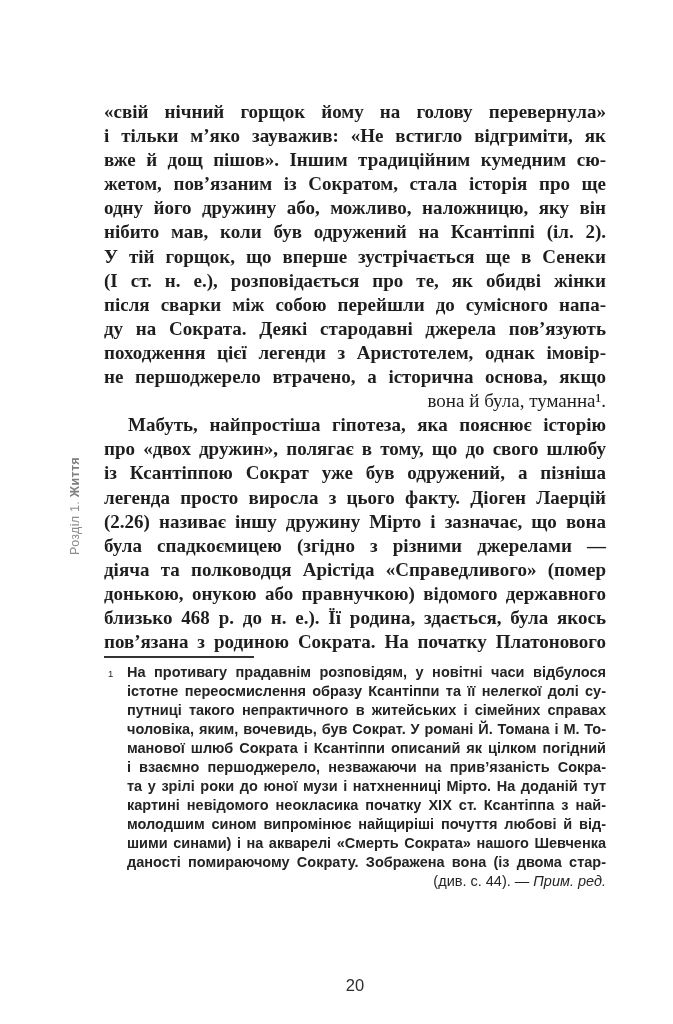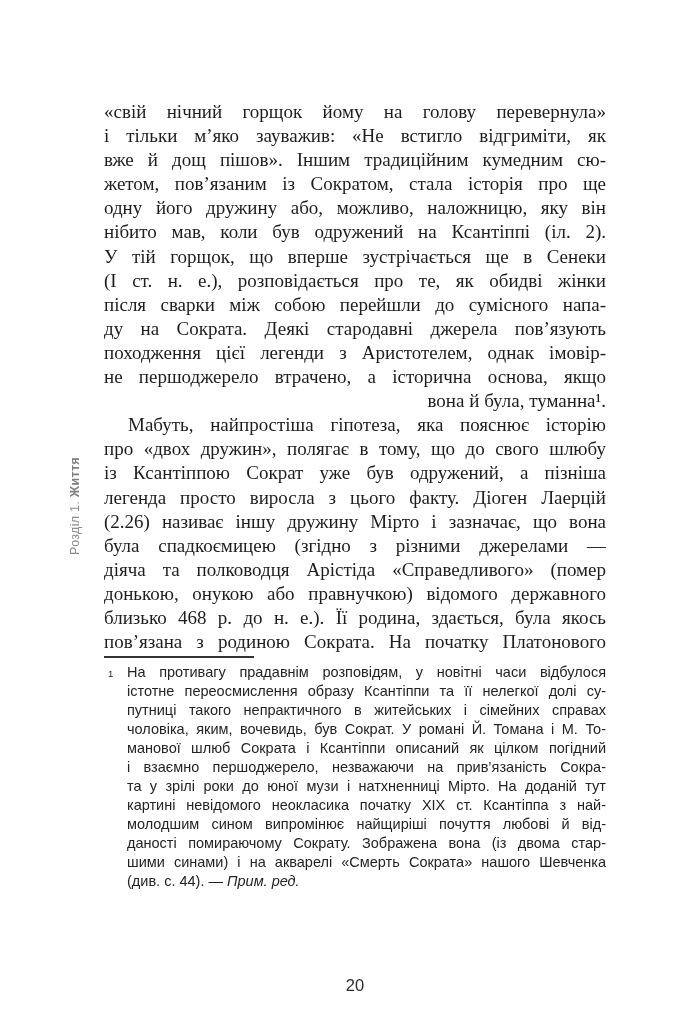--- a/index.html
+++ b/index.html
@@ -33,21 +33,21 @@
   
   .main-text {
     position: absolute;
     left: 104px; top: 100px;
     width: 502px;
     font-size: 19px;
     line-height: 24.1px;
     color: #1e1e1e;
   }
   .line { text-align: right; }
-  .jl { text-align: justify; text-align-last: justify; }
+  .jl { text-align: justify; text-align-last: justify; font-weight: bold; }
   .indent { text-indent: 24px; }
 
   
   .fn-rule {
     position: absolute;
     left: 104px; top: 656px;
     width: 150px; height: 0;
     border-top: 2px solid #333333;
   }
   .footnote {
@@ -60,21 +60,21 @@
     line-height: 19px;
     color: #242424;
   }
   .fn-body { position: relative; padding-left: 23px; }
   .fn-marker {
     position: absolute;
     left: 4px; top: 1px;
     font-size: 9.5px;
     color: #242424;
   }
-  .fn-line { text-align: left; }
+  .fn-line { text-align: right; }
   .fn-line.jl { text-align: justify; text-align-last: justify; }
   .italic { font-style: italic; }
 
   
   .page-number {
     position: absolute;
     left: 104px; top: 976px;
     width: 502px;
     text-align: center;
     font-family: "Liberation Sans", sans-serif;
@@ -126,21 +126,21 @@
       <span class="fn-marker">1</span>
       <div class="fn-line jl">На противагу прадавнім розповідям, у новітні часи відбулося</div>
       <div class="fn-line jl">істотне переосмислення образу Ксантіппи та її нелегкої долі су-</div>
       <div class="fn-line jl">путниці такого непрактичного в житейських і сімейних справах</div>
       <div class="fn-line jl">чоловіка, яким, вочевидь, був Сократ. У романі Й. Томана і М. То-</div>
       <div class="fn-line jl">манової шлюб Сократа і Ксантіппи описаний як цілком погідний</div>
       <div class="fn-line jl">і взаємно першоджерело, незважаючи на прив’язаність Сокра-</div>
       <div class="fn-line jl">та у зрілі роки до юної музи і натхненниці Мірто. На доданій тут</div>
       <div class="fn-line jl">картині невідомого неокласика початку XIX ст. Ксантіппа з най-</div>
       <div class="fn-line jl">молодшим сином випромінює найщиріші почуття любові й від-</div>
+      <div class="fn-line jl">шими синами) і на акварелі «Смерть Сократа» нашого Шевченка</div>
       <div class="fn-line jl">даності помираючому Сократу. Зображена вона (із двома стар-</div>
-      <div class="fn-line jl">шими синами) і на акварелі «Смерть Сократа» нашого Шевченка</div>
       <div class="fn-line"><span>(див. с. 44). — </span><span class="italic">Прим. ред.</span></div>
     </div>
   </div>
 
   <div class="page-number">20</div>
 
 </div>
 
 </body></html>

